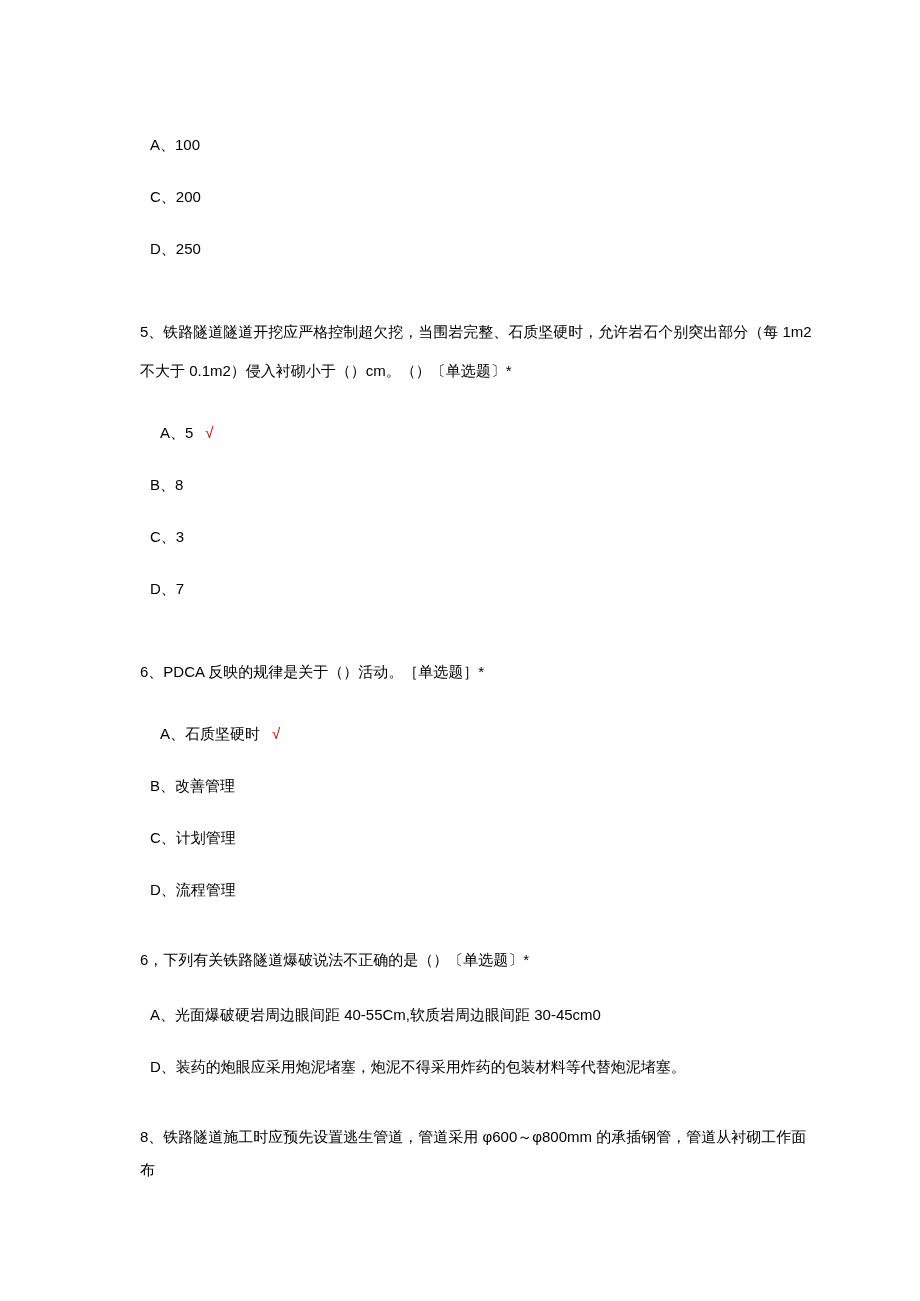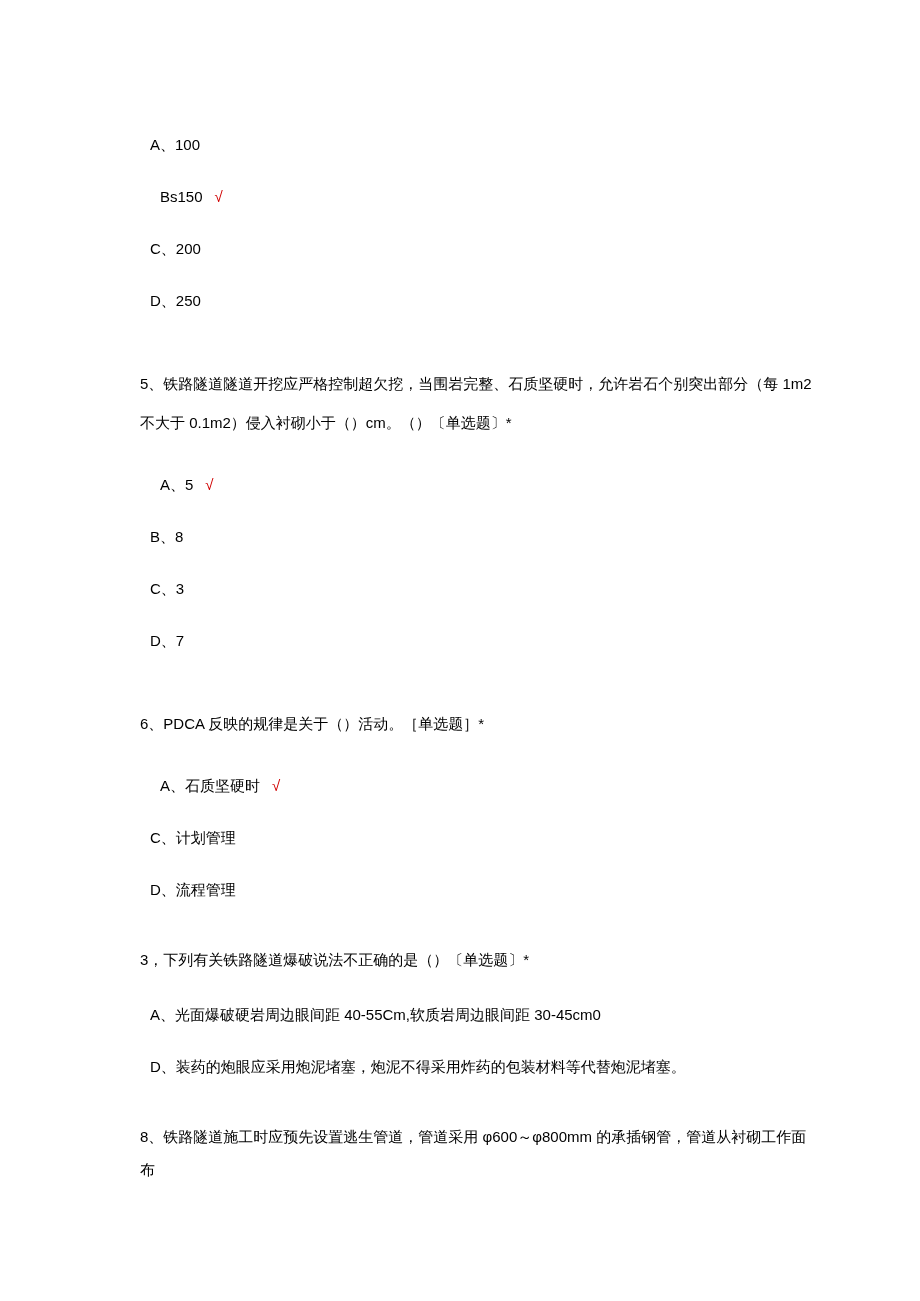--- a/index.html
+++ b/index.html
@@ -37,39 +37,39 @@
     }
     .option-group {
       display: block;
     }
   </style>
 </head>
 <body>
 
 <div class="option-group">
   <div class="option">A、100</div>
-  <div class="option"><span>Bs150</span><span class="check">√</span></div>
   <div class="option">C、200</div>
   <div class="option">D、250</div>
 </div>
 
 <div class="question">5、铁路隧道隧道开挖应严格控制超欠挖，当围岩完整、石质坚硬时，允许岩石个别突出部分（每 1m2 不大于 0.1m2）侵入衬砌小于（）cm。（）〔单选题〕*</div>
 <div class="option-group">
   <div class="option"><span>A、5</span><span class="check">√</span></div>
   <div class="option">B、8</div>
   <div class="option">C、3</div>
   <div class="option">D、7</div>
 </div>
 
 <div class="question">6、PDCA 反映的规律是关于（）活动。［单选题］*</div>
 <div class="option-group">
   <div class="option"><span>A、石质坚硬时</span><span class="check">√</span></div>
+  <div class="option">B、改善管理</div>
   <div class="option">C、计划管理</div>
   <div class="option">D、流程管理</div>
 </div>
 
-<div class="question-tight">3，下列有关铁路隧道爆破说法不正确的是（）〔单选题〕*</div>
+<div class="question-tight">6，下列有关铁路隧道爆破说法不正确的是（）〔单选题〕*</div>
 <div class="option-group">
   <div class="option">A、光面爆破硬岩周边眼间距 40-55Cm,软质岩周边眼间距 30-45cm0</div>
   <div class="option">D、装药的炮眼应采用炮泥堵塞，炮泥不得采用炸药的包装材料等代替炮泥堵塞。</div>
 </div>
 
 <div class="question-tight">8、铁路隧道施工时应预先设置逃生管道，管道采用 φ600～φ800mm 的承插钢管，管道从衬砌工作面布</div>
 
 </body></html>

